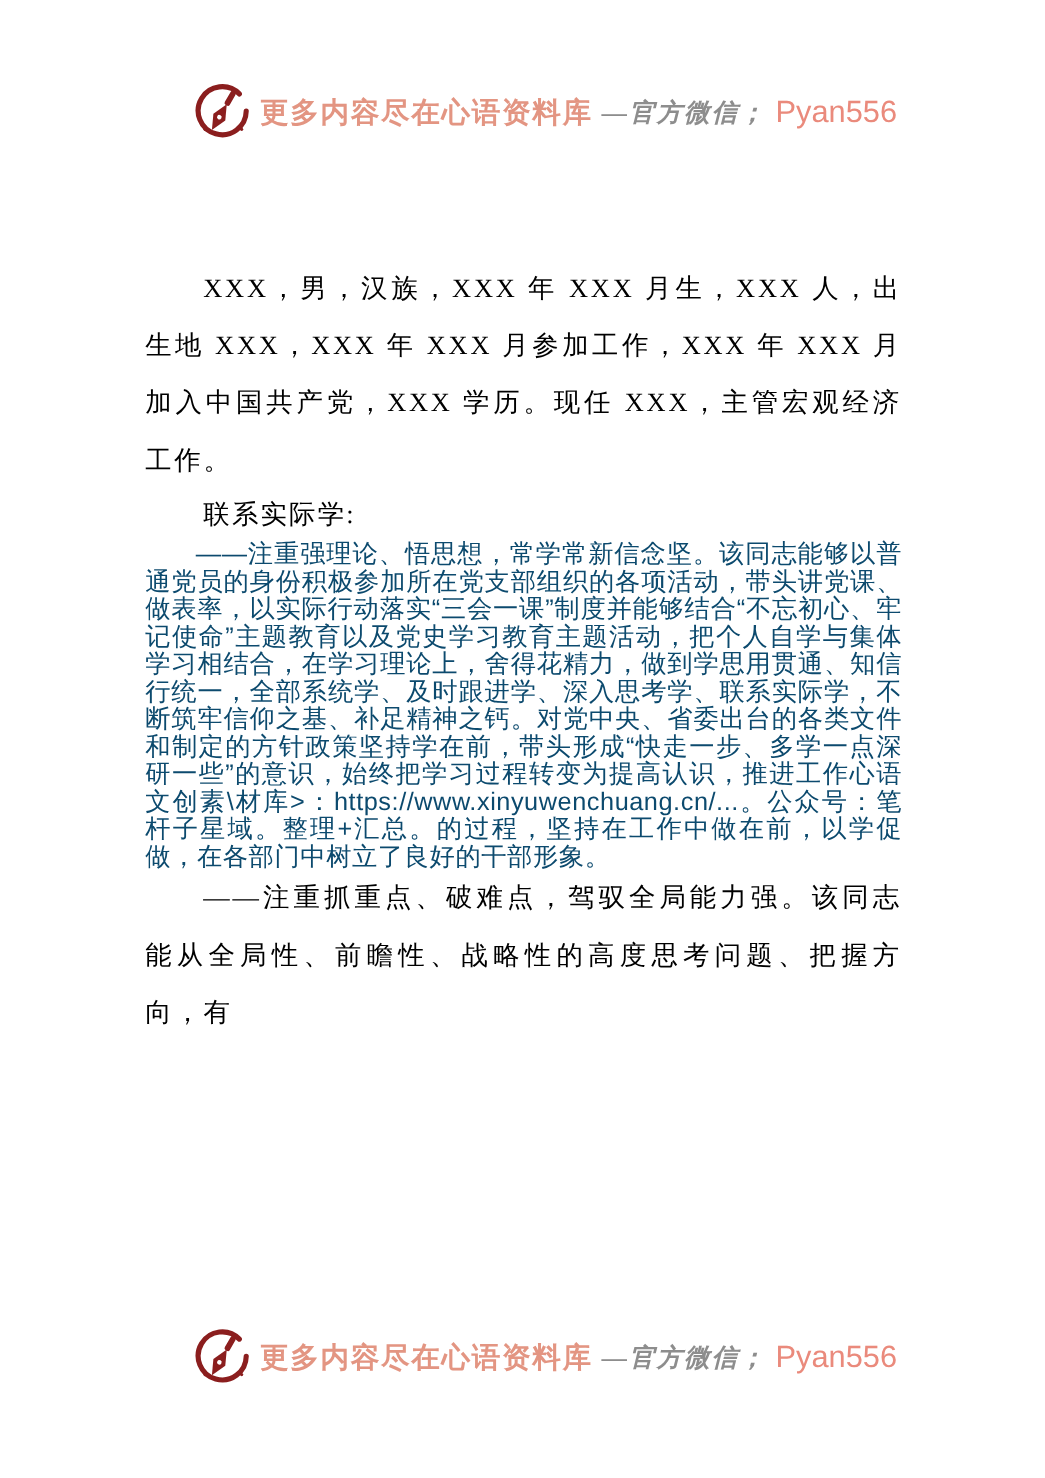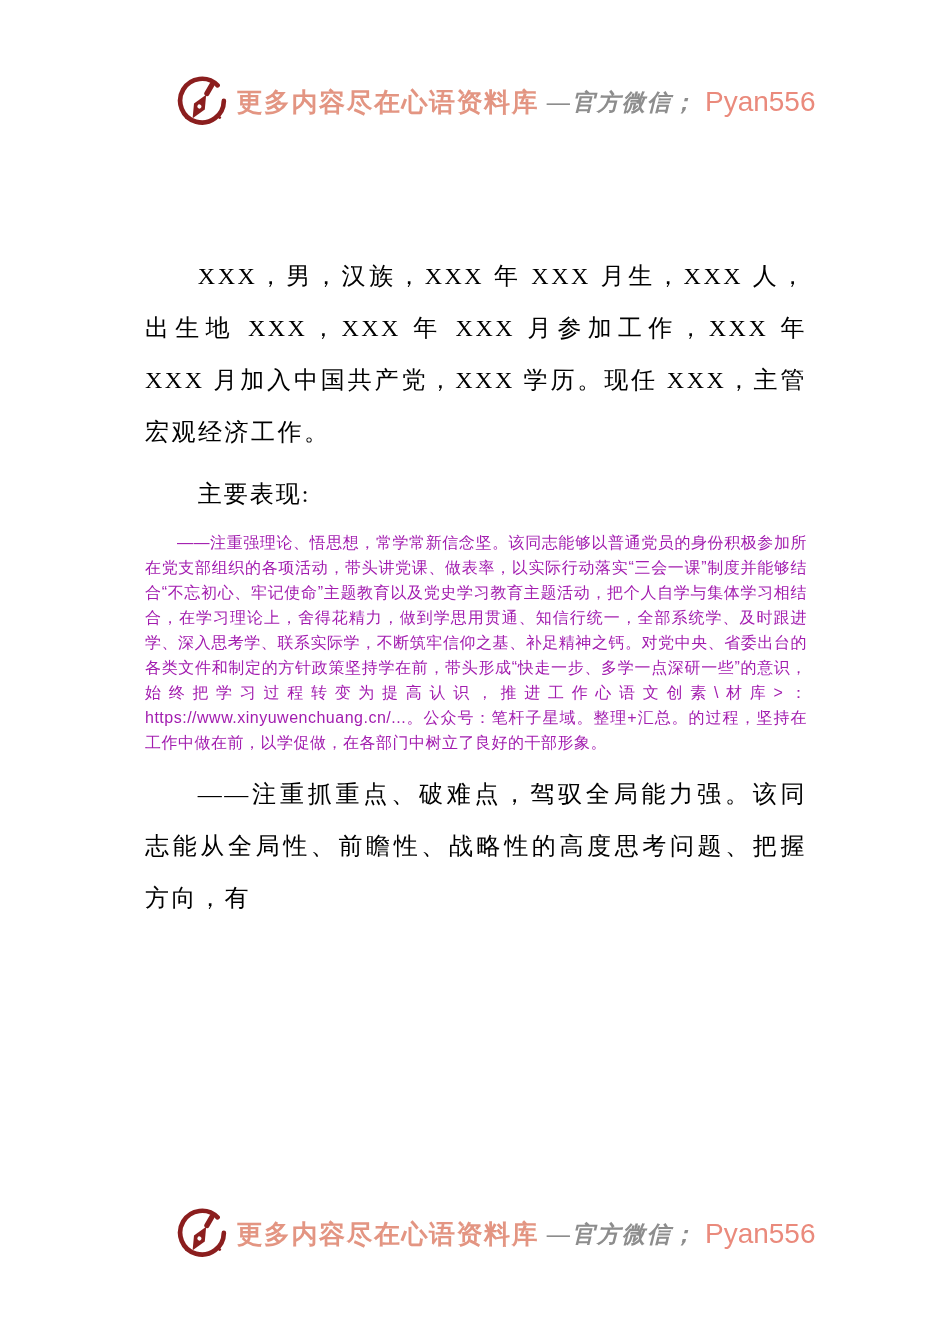--- a/index.html
+++ b/index.html
@@ -44,41 +44,41 @@
     margin:0; text-align:center;
     font-family:"Liberation Serif", serif;
     font-size:27px; font-weight:bold; color:#000;
     letter-spacing:1px;
   }
   
   .content {
     position:absolute; top:237px; left:132px; width:688px;
     color:#000;
   }
-  .para { margin:13px; }
+  .para { margin:0; }
   .para-normal {
     font-family:"Liberation Serif", serif;
     font-size:24px; line-height:52px;
     letter-spacing:2.5px;
     text-indent:2.2em;
     text-align:justify;
   }
   .para-heading {
     font-family:"Liberation Serif", serif;
     font-size:24px; line-height:46px;
     letter-spacing:2px;
     text-indent:2.2em;
   }
   .para-small {
     font-family:"Liberation Sans", sans-serif;
-    font-size:16px; line-height:25px;
+    font-size:23px; line-height:25px;
     letter-spacing:0.5px;
     text-indent:2em;
     text-align:justify;
-    color:#a21caf;
+    color:#0c4a6e;
   }
 </style>
 </head>
 <body>
 
 <div class="page">
 
   <div class="banner banner-header">
     <span class="logo">
       <svg width="52" height="52" viewBox="0 0 50 50" aria-hidden="true">
@@ -94,21 +94,21 @@
       </svg>
     </span>
     <span class="brand-text" style="color:#e39582">更多内容尽在心语资料库</span>
     <span class="official-label" style="color:#8d8d8d">—官方微信；</span>
     <span class="wechat-id" style="color:#ea8a7c">Pyan556</span>
   </div>
 
 
   <div class="content">
     <p class="para para-normal">XXX，男，汉族，XXX 年 XXX 月生，XXX 人，出生地 XXX，XXX 年 XXX 月参加工作，XXX 年 XXX 月加入中国共产党，XXX 学历。现任 XXX，主管宏观经济工作。</p>
-    <p class="para para-heading">主要表现:</p>
+    <p class="para para-heading">联系实际学:</p>
     <p class="para para-small">——注重强理论、悟思想，常学常新信念坚。该同志能够以普通党员的身份积极参加所在党支部组织的各项活动，带头讲党课、做表率，以实际行动落实“三会一课”制度并能够结合“不忘初心、牢记使命”主题教育以及党史学习教育主题活动，把个人自学与集体学习相结合，在学习理论上，舍得花精力，做到学思用贯通、知信行统一，全部系统学、及时跟进学、深入思考学、联系实际学，不断筑牢信仰之基、补足精神之钙。对党中央、省委出台的各类文件和制定的方针政策坚持学在前，带头形成“快走一步、多学一点深研一些”的意识，始终把学习过程转变为提高认识，推进工作心语文创素\材库&gt;：https://www.xinyuwenchuang.cn/...。公众号：笔杆子星域。整理+汇总。的过程，坚持在工作中做在前，以学促做，在各部门中树立了良好的干部形象。</p>
     <p class="para para-normal">——注重抓重点、破难点，驾驭全局能力强。该同志能从全局性、前瞻性、战略性的高度思考问题、把握方向，有</p>
   </div>
 
   <div class="banner banner-footer">
     <span class="logo">
       <svg width="52" height="52" viewBox="0 0 50 50" aria-hidden="true">
         <path d="M 40 9 A 21 21 0 1 0 46 24" fill="none" stroke="#8b1e1e" stroke-width="4.5" stroke-linecap="round"></path>
         <g transform="rotate(30 25 25)" fill="#8b1e1e">
           <rect x="22.5" y="4" width="5" height="14" rx="2"></rect>

